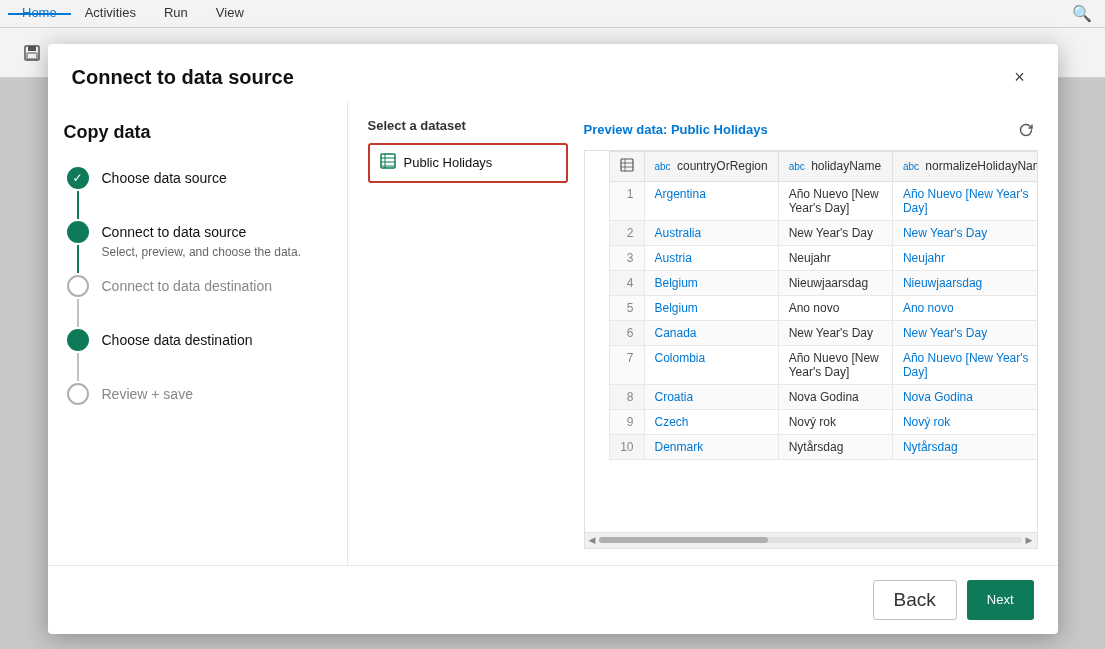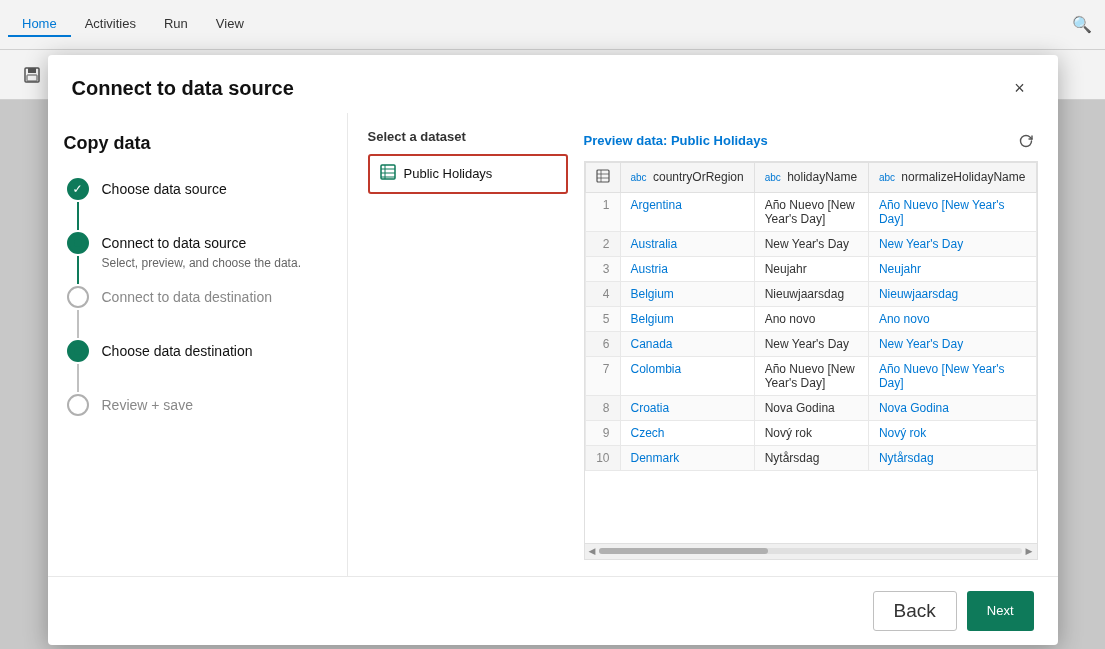--- a/index.html
+++ b/index.html
@@ -9,21 +9,21 @@
       width: 1105px;
       height: 649px;
       overflow: hidden;
       position: relative;
     }
 
     
     .top-nav {
       background: #f3f3f3;
       border-bottom: 1px solid #d0d0d0;
-      height: 50px;
+      height: 28px;
       display: flex;
       align-items: stretch;
       padding: 12px 8px;
       position: relative;
     }
     .nav-tab {
       padding: 0 14px;
       font-size: 13px;
       display: flex;
       align-items: center;
@@ -301,20 +301,21 @@
     
     .data-table-container {
       flex: 1;
       overflow: auto;
       border: 1px solid #e0e0e0;
     }
     .data-table {
       width: 100%;
       border-collapse: collapse;
       font-size: 12px;
+      margin-left: 24px;
     }
     .data-table th {
       background: #f5f5f5;
       border: 1px solid #e0e0e0;
       padding: 6px 10px;
       text-align: left;
       font-weight: 500;
       color: #333;
       white-space: nowrap;
       position: sticky;

